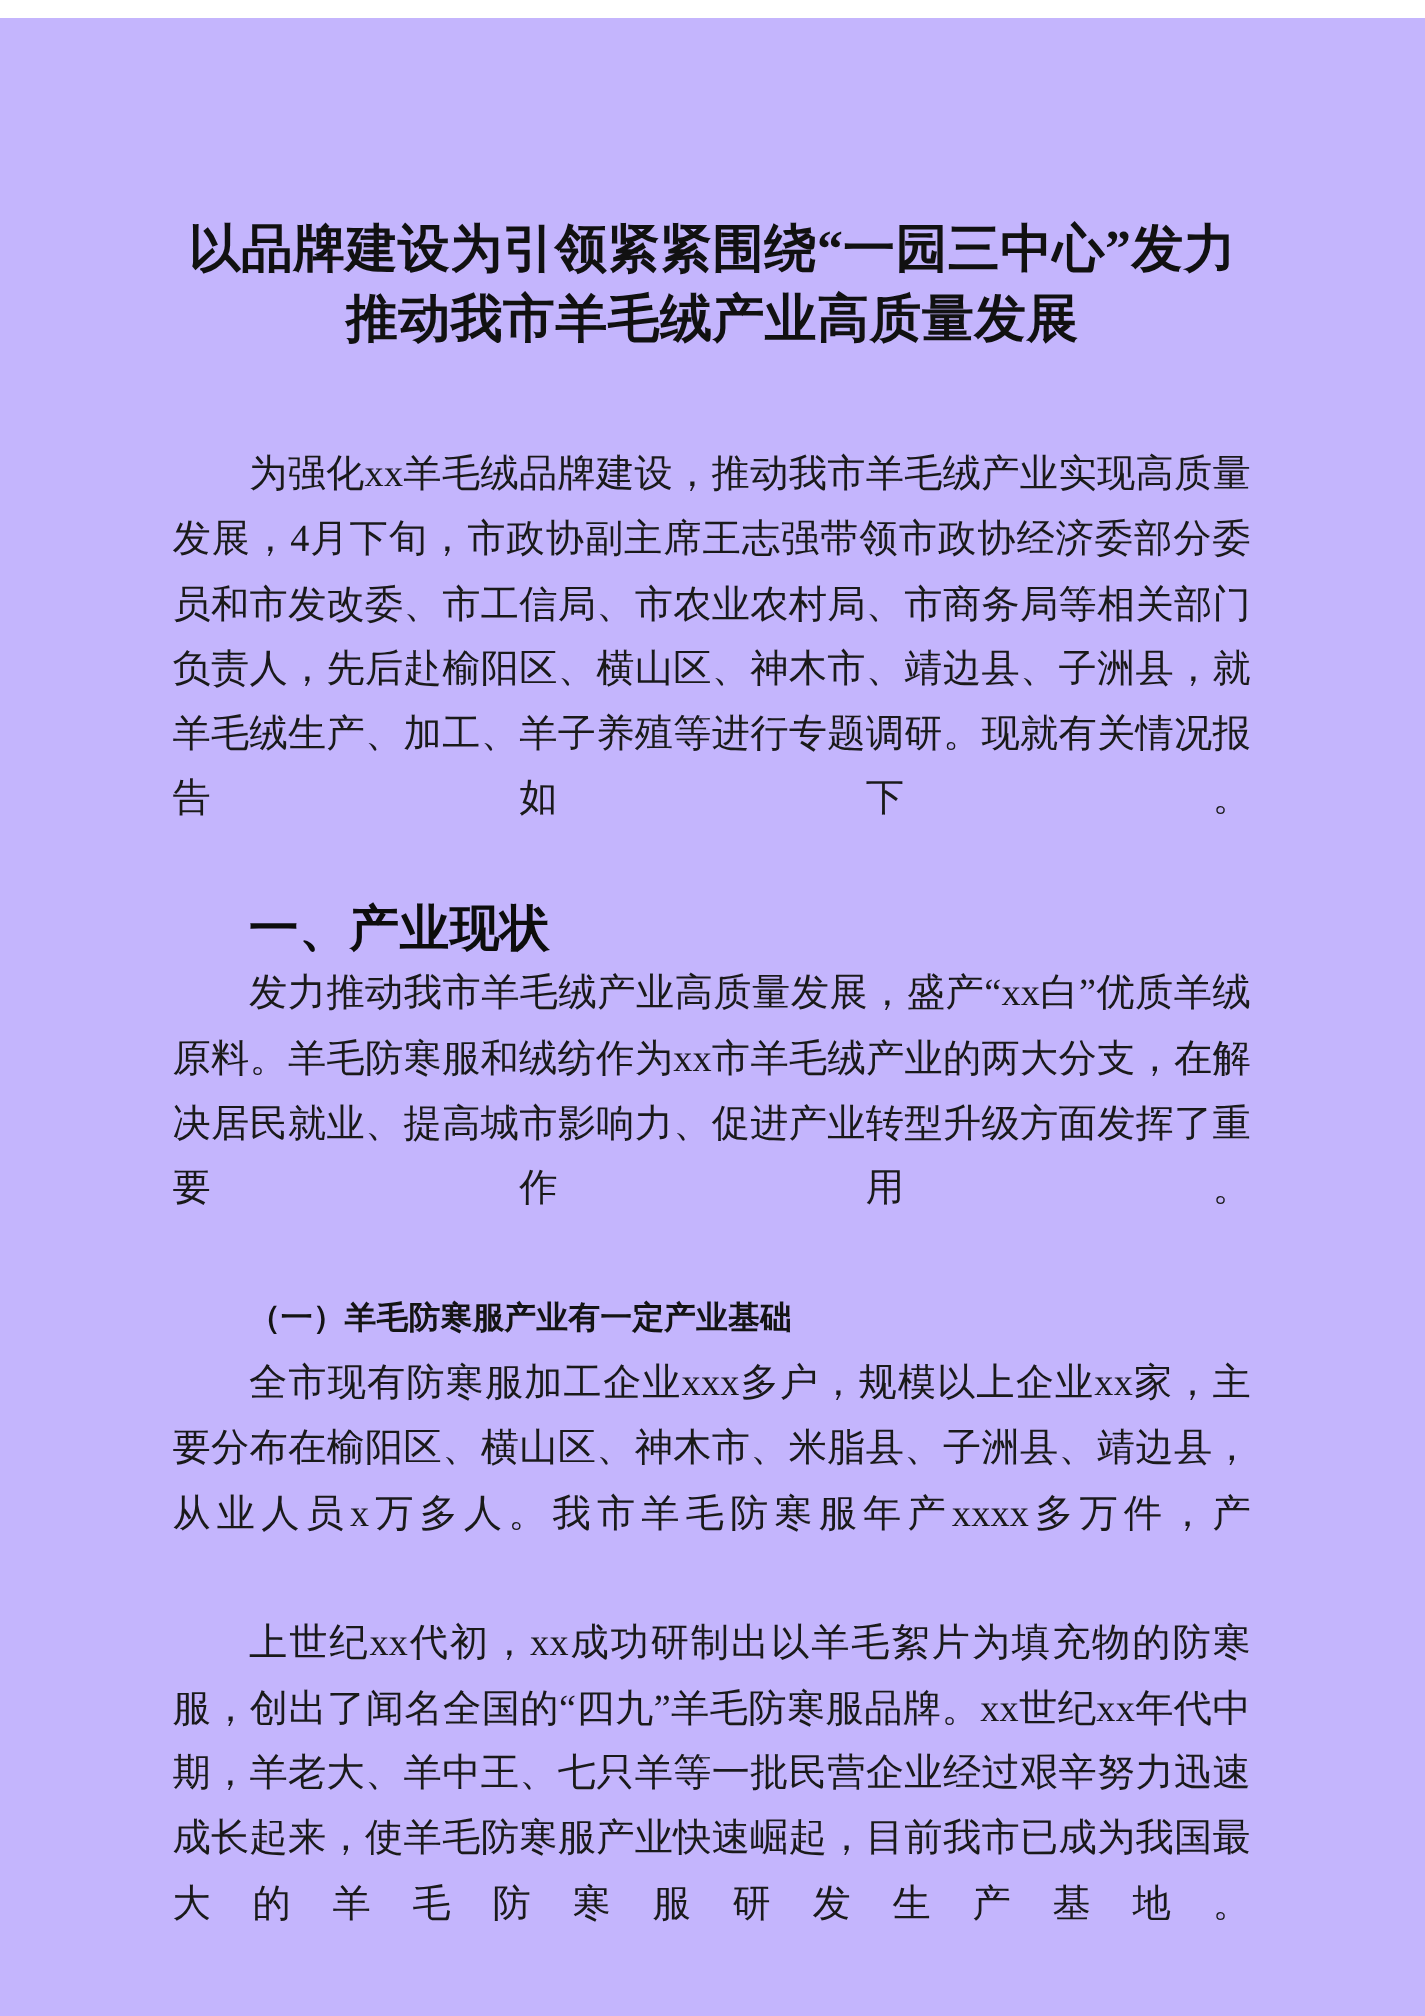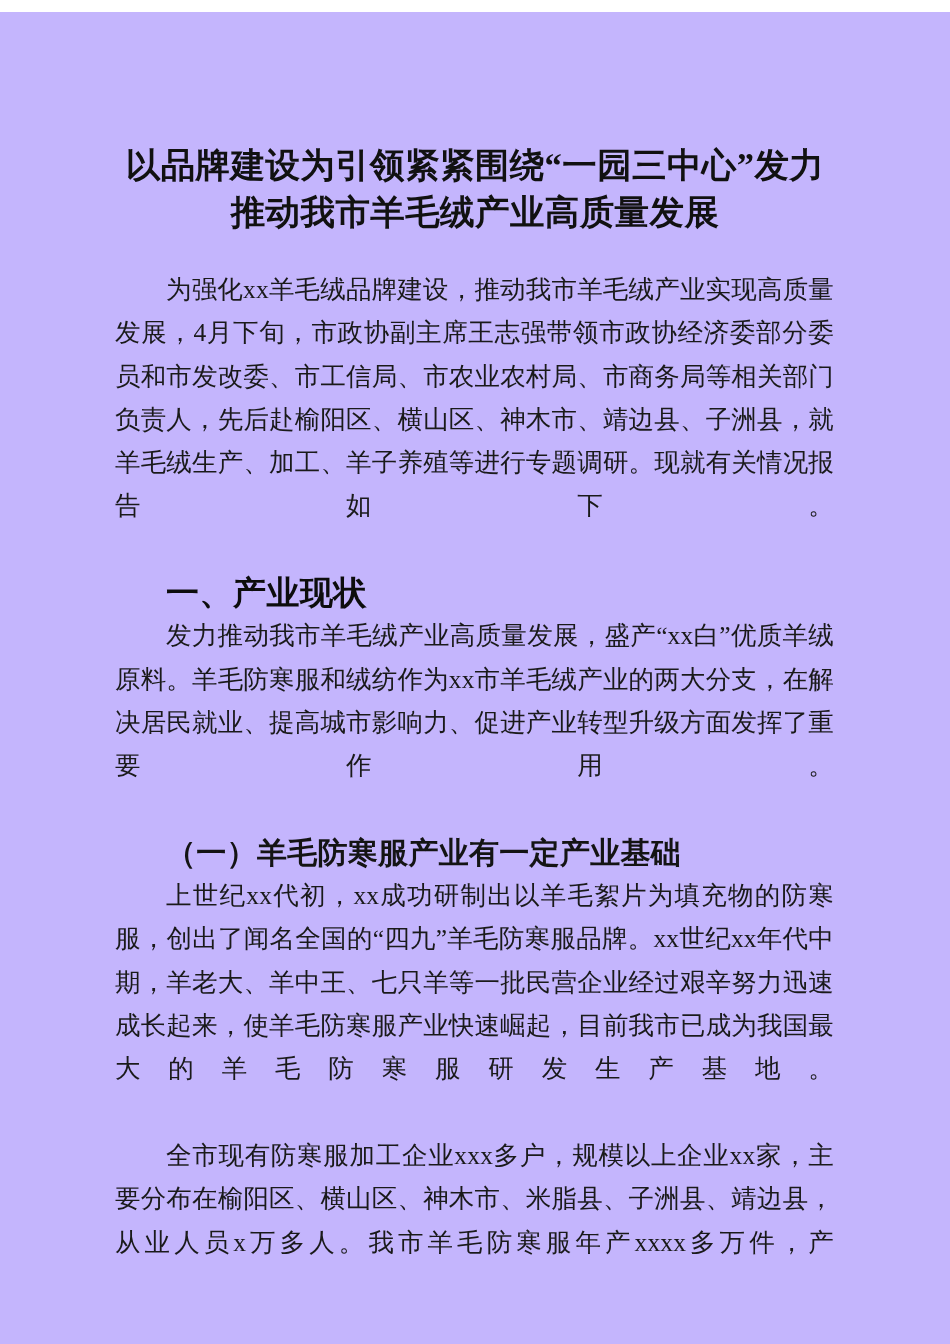--- a/index.html
+++ b/index.html
@@ -33,21 +33,21 @@
     line-height: 47px;
     letter-spacing: 0.4px;
     color: #111111;
     text-rendering: geometricPrecision;
   }
 
   
   .body-col {
     position: absolute;
     left: 115px;
-    top: 256px;
+    top: 282px;
     width: 719px;
   }
 
   
   p.para {
     margin: 0;
     padding: 0;
     font-family: "Liberation Serif", "DejaVu Serif", serif;
     font-size: 25.5px;
     line-height: 43.3px;
@@ -74,36 +74,36 @@
     letter-spacing: 0.5px;
     color: #0d0d0d;
   }
 
   
   h3.h2-head {
     margin: 0;
     padding: 0;
     font-family: "Liberation Serif", "DejaVu Serif", serif;
     font-weight: bold;
-    font-size: 30px;
+    font-size: 21px;
     line-height: 43.3px;
     text-indent: 51px;
     letter-spacing: 0.3px;
     color: #141414;
   }
 </style>
 </head>
 <body>
 
 <div id="page">
 
   <div class="doc-title">以品牌建设为引领紧紧围绕“一园三中心”发力推动我市羊毛绒产业高质量发展</div>
 
   <div class="body-col">
       <p class="para">为强化xx羊毛绒品牌建设，推动我市羊毛绒产业实现高质量发展，4月下旬，市政协副主席王志强带领市政协经济委部分委员和市发改委、市工信局、市农业农村局、市商务局等相关部门负责人，先后赴榆阳区、横山区、神木市、靖边县、子洲县，就羊毛绒生产、加工、羊子养殖等进行专题调研。现就有关情况报告如下。</p>
       <h2 class="h1-head">一、产业现状</h2>
       <p class="para">发力推动我市羊毛绒产业高质量发展，盛产“xx白”优质羊绒原料。羊毛防寒服和绒纺作为xx市羊毛绒产业的两大分支，在解决居民就业、提高城市影响力、促进产业转型升级方面发挥了重要作用。</p>
       <h3 class="h2-head">（一）羊毛防寒服产业有一定产业基础</h3>
+      <p class="para">全市现有防寒服加工企业xxx多户，规模以上企业xx家，主要分布在榆阳区、横山区、神木市、米脂县、子洲县、靖边县，从业人员x万多人。我市羊毛防寒服年产xxxx多万件，产</p>
       <p class="para">上世纪xx代初，xx成功研制出以羊毛絮片为填充物的防寒服，创出了闻名全国的“四九”羊毛防寒服品牌。xx世纪xx年代中期，羊老大、羊中王、七只羊等一批民营企业经过艰辛努力迅速成长起来，使羊毛防寒服产业快速崛起，目前我市已成为我国最大的羊毛防寒服研发生产基地。</p>
-      <p class="para">全市现有防寒服加工企业xxx多户，规模以上企业xx家，主要分布在榆阳区、横山区、神木市、米脂县、子洲县、靖边县，从业人员x万多人。我市羊毛防寒服年产xxxx多万件，产</p>
     </div>
 
 </div>
 
 </body></html>

